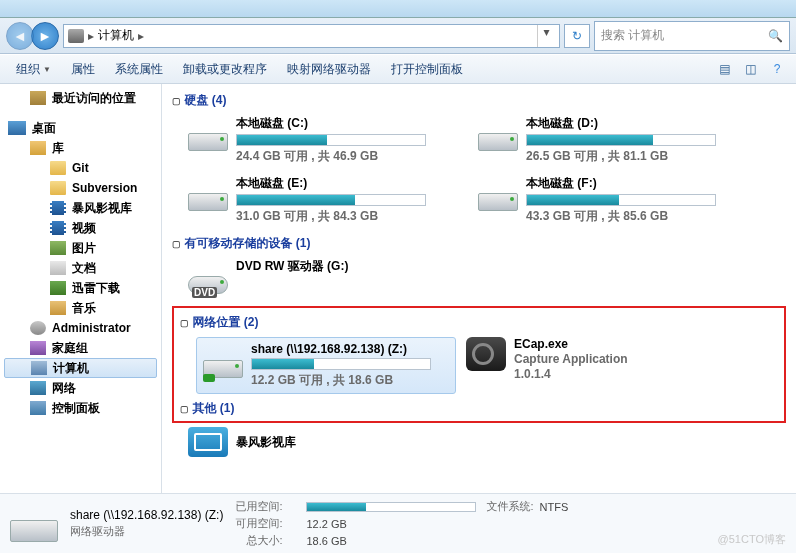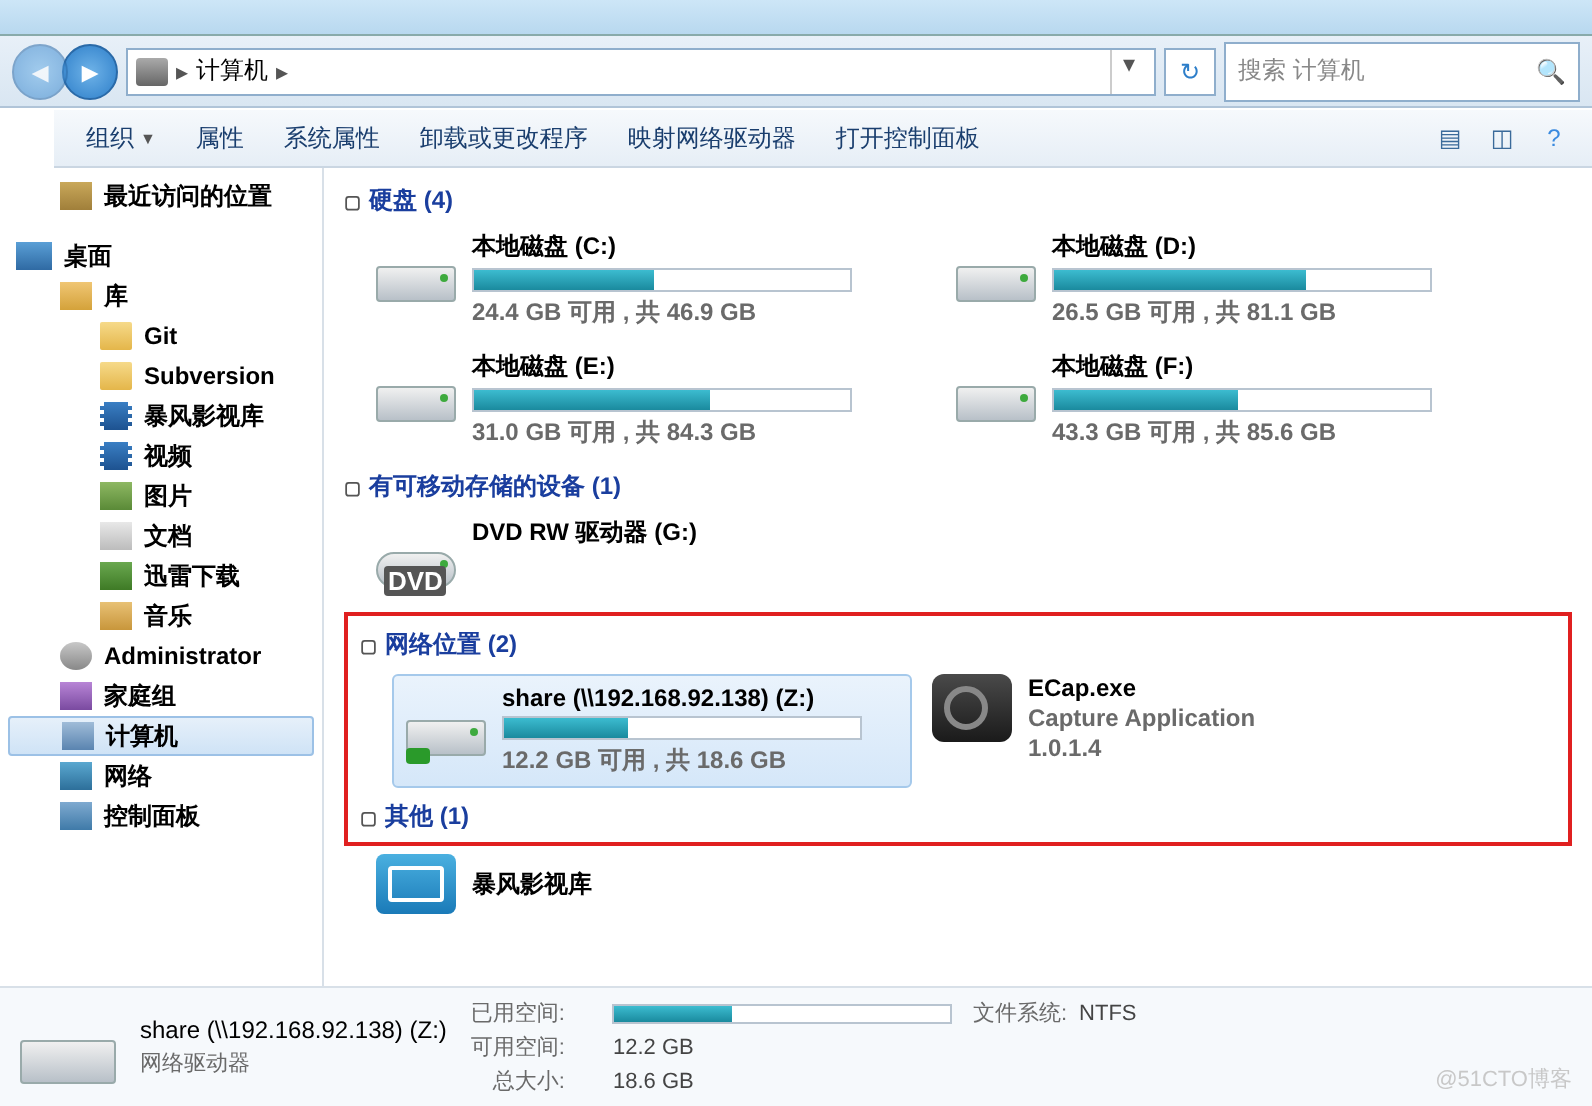--- a/index.html
+++ b/index.html
@@ -13,25 +13,25 @@
 
 .addr-row { height: 36px; background: linear-gradient(#e8f0f8, #d9e6f2); display: flex; align-items: center; padding: 4px 6px; gap: 4px; border-bottom: 1px solid #b0c4d8; }
 .nav-btns { display: flex; align-items: center; }
 .nav-circle { width: 28px; height: 28px; border-radius: 50%; background: radial-gradient(#6fb3e8, #2d7ec9); display: flex; align-items: center; justify-content: center; color: #fff; font-size: 14px; border: 1px solid #2a6aa8; }
 .nav-circle.fade { opacity: .55; margin-right: -3px; }
 .addr-box { flex: 1; height: 24px; background: #fff; border: 1px solid #8faecc; display: flex; align-items: center; padding: 0 4px; gap: 4px; }
 .addr-ico { width: 16px; height: 14px; background: linear-gradient(#aaa, #666); border-radius: 2px; }
 .crumb-sep { color: #555; }
 .addr-drop { width: 18px; height: 22px; border-left: 1px solid #ccc; text-align: center; color: #555; }
 .refresh-box { width: 26px; height: 24px; background: #fff; border: 1px solid #8faecc; display: flex; align-items: center; justify-content: center; color: #2d7ec9; }
-.search-box { width: 178px; height: 24px; background: #fff; border: 1px solid #8faecc; display: flex; align-items: center; padding: 14px 6px; color: #888; }
+.search-box { width: 196px; height: 24px; background: #fff; border: 1px solid #8faecc; display: flex; align-items: center; padding: 14px 6px; color: #888; }
 .search-box .mag { margin-left: auto; color: #3a7ab8; }
 
 
-.toolbar { height: 30px; background: linear-gradient(#f6f9fc, #e6eef6); border-bottom: 1px solid #cad6e2; display: flex; align-items: center; padding: 0 8px; gap: 4px; border-top: 1px solid #fff; margin-left: 27px; }
+.toolbar { height: 30px; background: linear-gradient(#f6f9fc, #e6eef6); border-bottom: 1px solid #cad6e2; display: flex; align-items: center; padding: 0 8px; gap: 4px; border-top: 1px solid #fff; }
 .tb-item { padding: 3px 8px; color: #1a3e6e; display: flex; align-items: center; gap: 3px; }
 .tb-item .dd { font-size: 8px; color: #555; }
 .tb-spacer { flex: 1; }
 .tb-icon { width: 22px; height: 22px; display: flex; align-items: center; justify-content: center; color: #3a6a9a; }
 
 
 .body { flex: 1; display: flex; overflow: hidden; font-weight: bold; }
 
 
 .sidebar { width: 162px; border-right: 1px solid #d8e0e8; padding: 4px 0; overflow: hidden; }
@@ -65,21 +65,21 @@
 .drive { width: 260px; display: flex; gap: 8px; }
 .drive-ico { width: 40px; height: 40px; flex-shrink: 0; position: relative; }
 .drive-ico .disk { position: absolute; bottom: 4px; width: 40px; height: 18px; background: linear-gradient(#f0f0f0, #b8c0c8); border: 1px solid #9aa; border-radius: 2px; }
 .drive-ico .disk::after { content: ""; position: absolute; right: 3px; top: 3px; width: 4px; height: 4px; background: #3eaa3e; border-radius: 50%; }
 .drive-info { flex: 1; display: flex; flex-direction: column; gap: 2px; }
 .drive-name { color: #000; }
 .bar { height: 12px; width: 190px; background: #fff; border: 1px solid #b8c4d0; position: relative; }
 .bar-fill { height: 100%; background: linear-gradient(#3cbcd0, #1a8a9e); }
 .drive-stat { color: #6a6a6a; }
 .dvd-ico .disk { border-radius: 10px; }
-.dvd-label { background: #555; color: #fff; font-size: 13px; position: absolute; bottom: 0; left: 4px; padding: 0 2px; border-radius: 2px; }
+.dvd-label { background: #555; color: #fff; font-size: 10px; position: absolute; bottom: 0; left: 4px; padding: 0 2px; border-radius: 2px; }
 
 
 .net-box { border: 2px solid #e02020; padding: 6px 6px 4px 6px; margin-bottom: 4px; }
 .net-drive { background: linear-gradient(#eaf3fc, #d5e7f9); border: 1px solid #a5c9eb; border-radius: 3px; padding: 4px 6px; width: 260px; display: flex; gap: 8px; }
 .net-drive .drive-ico .cable { position: absolute; bottom: 0; left: 0; width: 12px; height: 8px; background: #2a9a2a; border-radius: 2px; }
 .net-side { display: flex; gap: 10px; margin-left: 16px; }
 .ecap { width: 240px; display: flex; gap: 8px; }
 .ecap-ico { width: 40px; height: 34px; background: linear-gradient(#4a4a4a, #1a1a1a); border-radius: 6px; position: relative; }
 .ecap-ico::before { content: ""; position: absolute; left: 6px; top: 6px; width: 16px; height: 16px; border: 3px solid #888; border-radius: 50%; }
 .ecap-info { display: flex; flex-direction: column; gap: 1px; }

